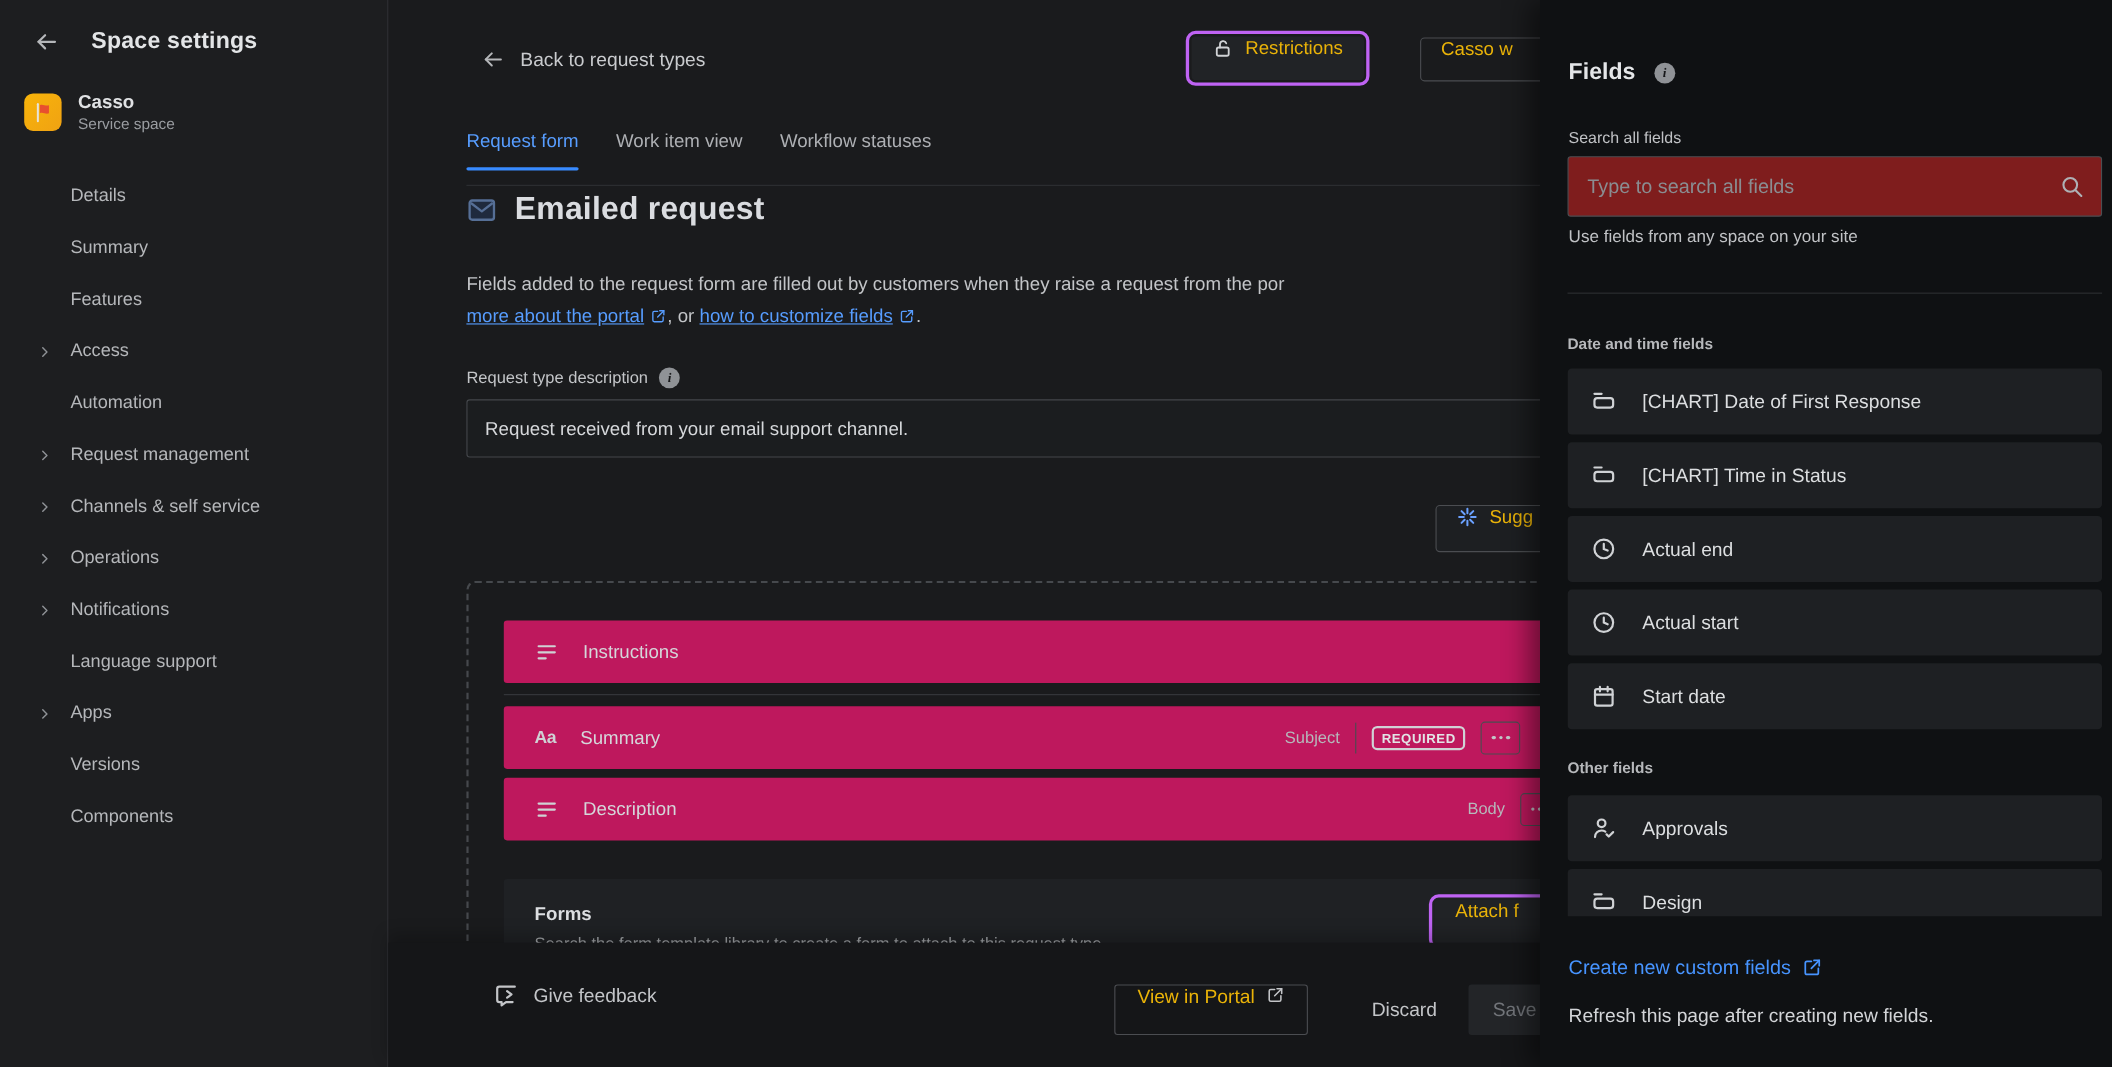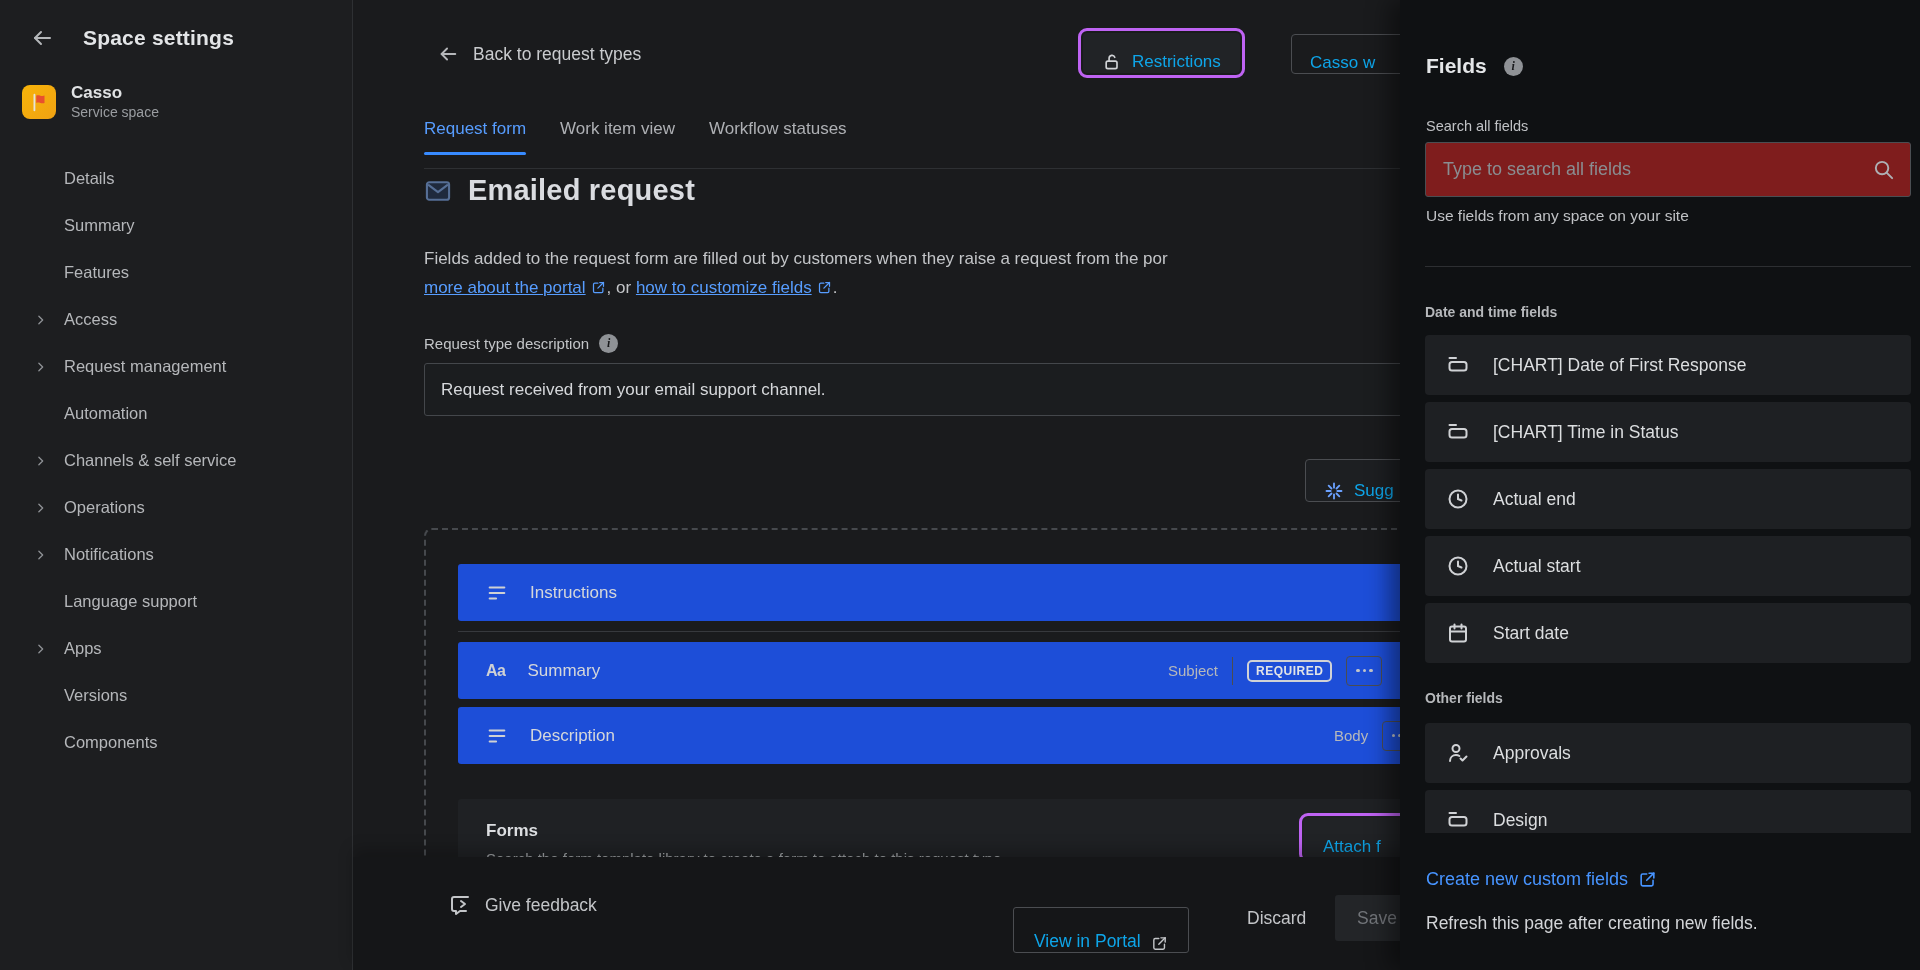--- a/index.html
+++ b/index.html
@@ -36,22 +36,22 @@
   .nav-item .chev { position:absolute; left:34px; top:50%; transform:translateY(-50%); }
 
   
   .main { position:absolute; left:353px; top:0; width:1567px; height:970px; }
 
   .back-link { position:absolute; left:84px; top:43px; display:flex; align-items:center; gap:14px;
     font-size:17.5px; color:#c9cbce; cursor:pointer; background:none; border:none; }
 
   .focus-ring { outline:3px solid #bf63f3; outline-offset:2px; border-radius:5px; }
   .btn {
-    display:inline-flex; align-items:flex-end; gap:10px;
-    background:#212326; color:#0ea5e9; font-size:17px;
+    display:inline-flex; align-items:flex-start; gap:10px;
+    background:#212326; color:#eab308; font-size:17px;
     border:1px solid transparent; border-radius:4px; height:40px; padding:0 18px;
     cursor:pointer; white-space:nowrap; font-family:inherit;
   }
   .btn.bordered { border-color:#4b4d51; background:transparent; }
   .restrictions-btn { position:absolute; left:730px; top:33px; }
   .manage-btn { position:absolute; left:938px; top:34px; width:150px; overflow:hidden; }
 
   .tabs {
     position:absolute; left:71px; top:117px; width:1170px;
     display:flex; gap:34px; border-bottom:1px solid #2e3033; padding-bottom:27px;
@@ -81,21 +81,21 @@
   }
 
   .suggest-btn { position:absolute; left:952px; top:459px; height:43px; width:140px; border:1px solid #4b4d51; background:#1d1f22; }
 
   
   .builder {
     position:absolute; left:71px; top:528px; width:1170px; height:344px;
     border:2px dashed #46494d; border-radius:8px; padding:34px 32px 0 32px;
   }
   .form-row {
-    position:relative; height:57px; background:#1d4ed8; border-radius:3px;
+    position:relative; height:57px; background:#be185d; border-radius:3px;
     display:flex; align-items:center; padding:0 20px 0 28px; gap:22px;
     color:#d5d7da; font-size:17px; cursor:grab;
   }
   .row-divider { height:1px; background:#37393d; margin:10px 0; }
   .form-row + .form-row { margin-top:8px; }
   .row-right { position:absolute; top:0; bottom:0; display:flex; align-items:center; gap:14px; }
   .map-label { font-size:15px; color:#b6b8bb; }
   .vsep { width:1px; height:28px; background:#4a4d50; }
   .req-badge {
     border:2px solid #d0d2d5; border-radius:5px; padding:2px 7px;
@@ -114,21 +114,21 @@
   .forms-card p { margin-top:9px; font-size:15px; color:#9fa2a5; }
   .attach-wrap { position:absolute; left:878px; top:288px; }
 
   
   .footer {
     position:absolute; left:0; top:857px; width:1567px; height:113px;
     background:#151618; z-index:5; box-shadow:0 -8px 14px rgba(0,0,0,.22);
   }
   .feedback-btn { position:absolute; left:95px; top:36px; display:flex; align-items:center; gap:13px;
     background:none; border:none; color:#c3c5c8; font-size:17.5px; cursor:pointer; font-family:inherit; }
-  .portal-btn { position:absolute; left:660px; top:50px; height:46px; border:1px solid #47494d; border-radius:3px;
+  .portal-btn { position:absolute; left:660px; top:38px; height:46px; border:1px solid #47494d; border-radius:3px;
     background:transparent; padding:0 20px; font-size:17.5px; }
   .discard-btn { position:absolute; left:880px; top:38px; height:46px; background:none; border:none;
     color:#c3c5c8; font-size:17.5px; padding:0 14px; cursor:pointer; font-family:inherit; }
   .save-btn { position:absolute; left:982px; top:38px; height:46px; width:110px;
     background:#232528; border:none; border-radius:3px; color:#72757a; font-size:17.5px;
     text-align:left; padding:0 0 0 22px; cursor:pointer; font-family:inherit; }
 
   
   .panel {
     position:absolute; left:1400px; top:0; width:520px; height:970px;
@@ -197,29 +197,29 @@
       </div>
     <div class="nav-item">
       <span class="chev">
           <svg width="13" height="13" viewBox="0 0 24 24" fill="none" stroke="#8f9296" stroke-width="2.4" stroke-linecap="round" stroke-linejoin="round">
             <polyline points="9 5 16 12 9 19"></polyline>
           </svg>
         </span>
       <span>Access</span>
       </div>
     <div class="nav-item">
+        <span>Automation</span>
+      </div>
+    <div class="nav-item">
       <span class="chev">
           <svg width="13" height="13" viewBox="0 0 24 24" fill="none" stroke="#8f9296" stroke-width="2.4" stroke-linecap="round" stroke-linejoin="round">
             <polyline points="9 5 16 12 9 19"></polyline>
           </svg>
         </span>
       <span>Request management</span>
-      </div>
-    <div class="nav-item">
-        <span>Automation</span>
       </div>
     <div class="nav-item">
       <span class="chev">
           <svg width="13" height="13" viewBox="0 0 24 24" fill="none" stroke="#8f9296" stroke-width="2.4" stroke-linecap="round" stroke-linejoin="round">
             <polyline points="9 5 16 12 9 19"></polyline>
           </svg>
         </span>
       <span>Channels &amp; self service</span>
       </div>
     <div class="nav-item">

